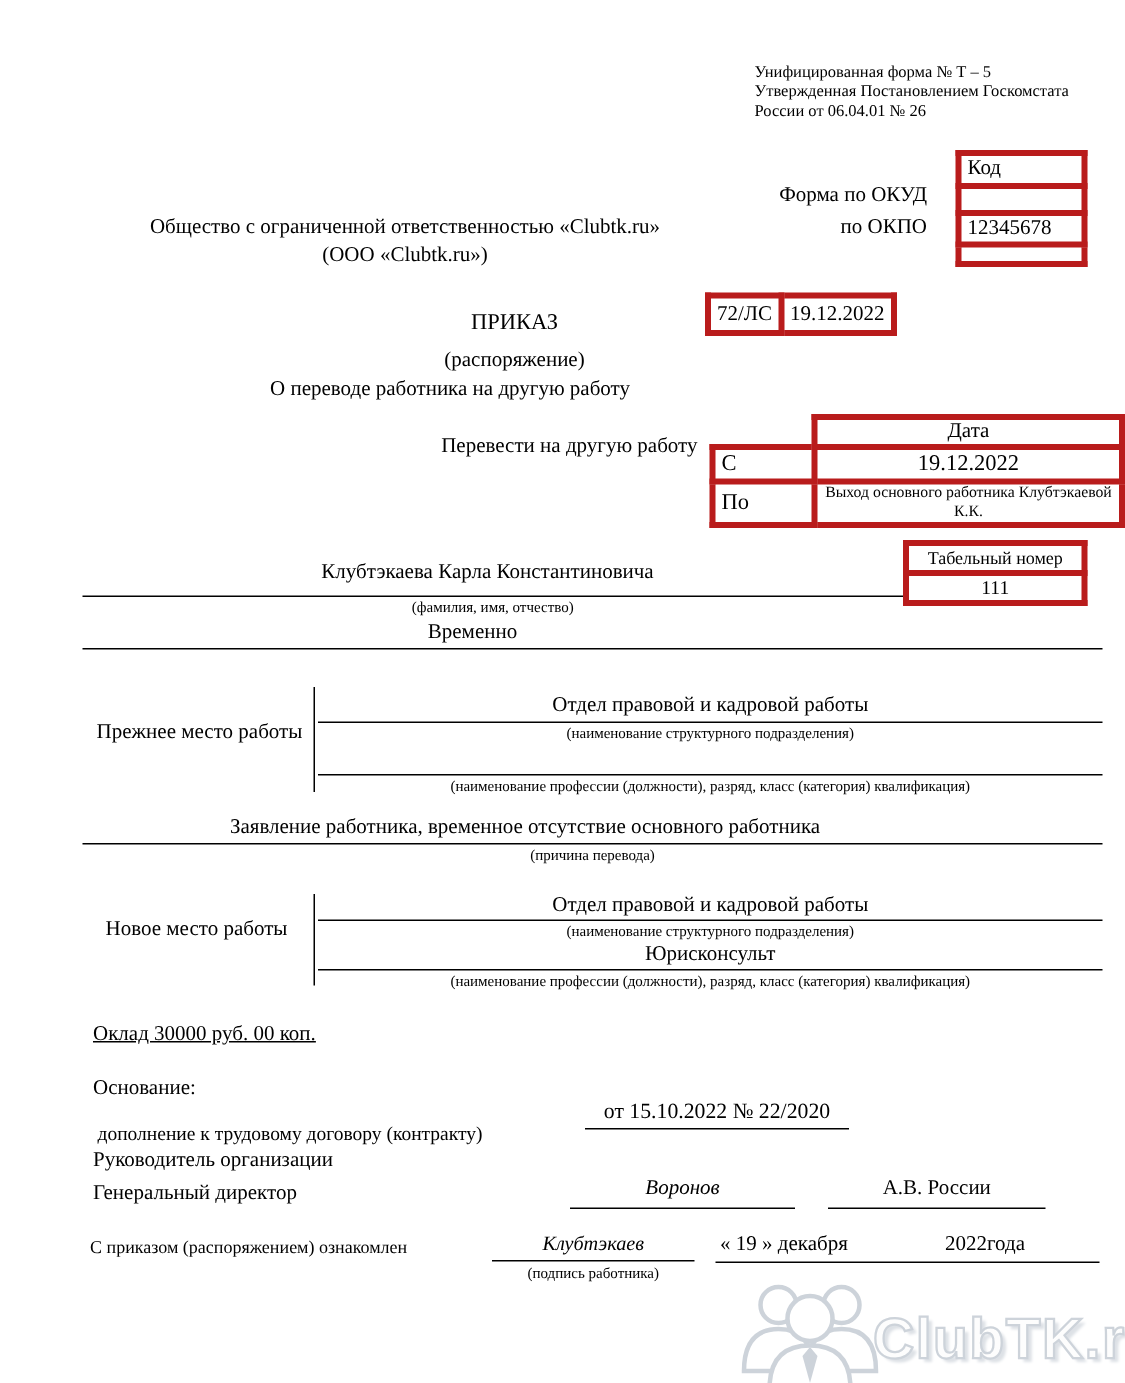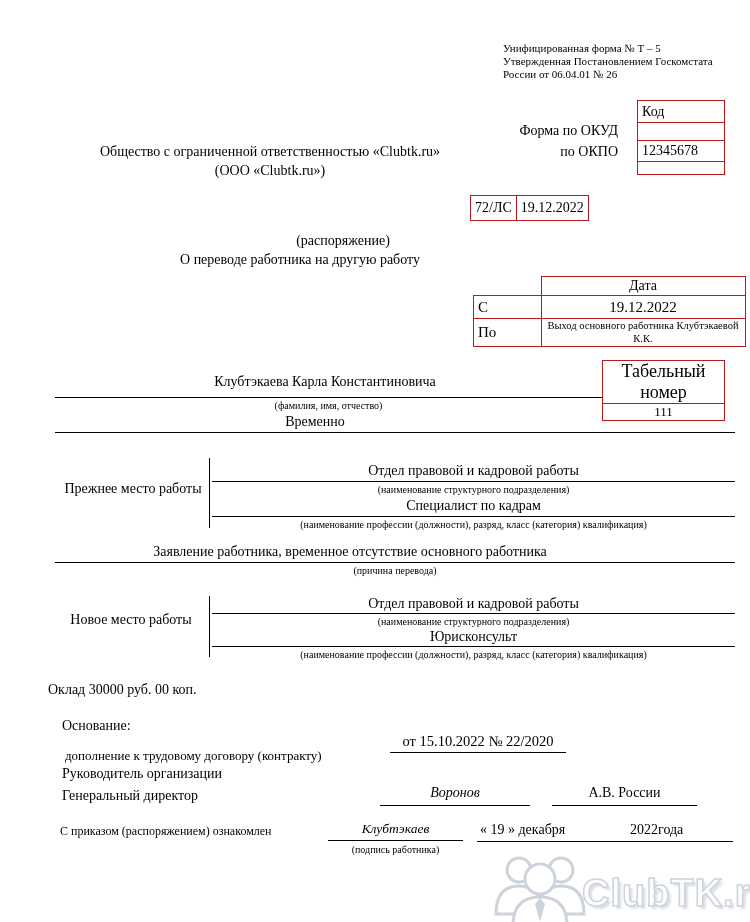--- a/index.html
+++ b/index.html
@@ -7,21 +7,21 @@
         font-family:"Liberation Serif",serif;color:#000;font-size:14px;}
   .t{position:absolute;white-space:nowrap;}
   .ctr{text-align:center;}
   .rt{text-align:right;}
   .wrap{white-space:normal;}
   .hint{font-size:10px;}
   .small{font-size:11px;}
   .uline{position:absolute;border-top:1px solid #000;height:0;}
   .vline{position:absolute;border-left:1px solid #000;width:0;}
   table.frm{position:absolute;border-collapse:collapse;table-layout:fixed;}
-  table.frm td{border:1px solid #b91c1c;padding:0 4px;vertical-align:middle;font-size:14px;}
+  table.frm td{border:4px solid #b91c1c;padding:0 4px;vertical-align:middle;font-size:14px;}
   table.frm td.nb{border:none;}
   .hcell{font-size:12px;text-align:center;}
   .vcell{font-size:16px;text-align:center;}
   .sig{font-style:italic;}
   .wm-text{position:absolute;font-family:"Liberation Sans",sans-serif;font-weight:bold;
            font-size:38px;color:#fdfdfd;-webkit-text-stroke:1.5px #cdd3da;
            text-shadow:3px 3px 2px #dde1e6;letter-spacing:1px;}
 </style>
 </head>
 <body>
@@ -62,81 +62,82 @@
 
   <table class="frm" style="left:470px;top:195px;">
     <tbody>
     <tr style="height:25px;">
       <td class="vcell">72/ЛС</td>
       <td class="vcell">19.12.2022</td>
     </tr>
   </tbody>
     </table>
 
+  <div class="t ctr" style="left:253px;top:207px;width:180px;font-size:15px;">ПРИКАЗ</div>
   <div class="t ctr" style="left:253px;top:233px;width:180px;">(распоряжение)</div>
   <div class="t ctr" style="left:55px;top:252px;width:490px;">О переводе работника на другую работу</div>
 
+  <div class="t rt" style="left:240px;top:290px;width:225px;">Перевести на другую работу</div>
   <table class="frm" style="left:473px;top:276px;">
     <tbody>
         <tr style="height:19px;">
       <td class="nb" style="width:59px;"></td>
       <td class="ctr" style="width:195px;">Дата</td>
     </tr>
     <tr style="height:23px;">
       <td style="font-size:15px;">С</td>
       <td class="ctr" style="font-size:15px;">19.12.2022</td>
     </tr>
     <tr style="height:28px;">
       <td style="font-size:15px;">По</td>
       <td class="ctr wrap" style="font-size:10.5px;line-height:1.2;">Выход основного работника Клубтэкаевой К.К.</td>
     </tr>
   </tbody>
     </table>
 
   <table class="frm" style="left:602px;top:360px;width:123px;">
     <tbody>
         <tr style="height:20px;">
-          <td class="ctr" style="font-size:18px;margin-left:34px;">Табельный номер</td>
+          <td class="ctr" style="font-size:12px;margin-left:34px;">Табельный номер</td>
         </tr>
     <tr style="height:17px;">
           <td class="ctr" style="font-size:13px;">111</td>
         </tr>
   </tbody>
     </table>
 
   <div class="t ctr" style="left:75px;top:374px;width:500px;">Клубтэкаева Карла Константиновича</div>
   <div class="uline" style="left:55px;top:397px;width:547px;"></div>
   <div class="t ctr hint" style="left:55px;top:400px;width:547px;">(фамилия, имя, отчество)</div>
 
   <div class="t ctr" style="left:55px;top:414px;width:520px;">Временно</div>
   <div class="uline" style="left:55px;top:432px;width:680px;"></div>
 
   <div class="t ctr wrap" style="left:58px;top:480px;width:150px;line-height:18px;">Прежнее место работы</div>
   <div class="vline" style="left:209px;top:458px;height:70px;"></div>
   <div class="t ctr" style="left:212px;top:463px;width:523px;">Отдел правовой и кадровой работы</div>
   <div class="uline" style="left:212px;top:481px;width:523px;"></div>
   <div class="t ctr hint" style="left:212px;top:484px;width:523px;">(наименование структурного подразделения)</div>
-  <div class="t ctr" style="left:212px;top:498px;width:523px;">Специалист по кадрам</div>
   <div class="uline" style="left:212px;top:516px;width:523px;"></div>
   <div class="t ctr hint" style="left:212px;top:519px;width:523px;">(наименование профессии (должности), разряд, класс (категория) квалификация)</div>
 
   <div class="t ctr" style="left:30px;top:544px;width:640px;">Заявление работника, временное отсутствие основного работника</div>
   <div class="uline" style="left:55px;top:562px;width:680px;"></div>
   <div class="t ctr hint" style="left:55px;top:565px;width:680px;">(причина перевода)</div>
 
   <div class="t ctr" style="left:55px;top:612px;width:152px;">Новое место работы</div>
   <div class="vline" style="left:209px;top:596px;height:61px;"></div>
   <div class="t ctr" style="left:212px;top:596px;width:523px;">Отдел правовой и кадровой работы</div>
   <div class="uline" style="left:212px;top:613px;width:523px;"></div>
   <div class="t ctr hint" style="left:212px;top:616px;width:523px;">(наименование структурного подразделения)</div>
   <div class="t ctr" style="left:212px;top:629px;width:523px;">Юрисконсульт</div>
   <div class="uline" style="left:212px;top:646px;width:523px;"></div>
   <div class="t ctr hint" style="left:212px;top:649px;width:523px;">(наименование профессии (должности), разряд, класс (категория) квалификация)</div>
 
-  <div class="t" style="left:48px;top:682px;">Оклад 30000 руб. 00 коп.</div>
+  <div class="t" style="left:62px;top:682px;text-decoration:underline;">Оклад 30000 руб. 00 коп.</div>
 
   <div class="t" style="left:62px;top:718px;">Основание:</div>
   <div class="t" style="left:65px;top:736px;font-size:13px;margin-top:12px;">дополнение к трудовому договору (контракту)</div>
   <div class="t ctr" style="left:390px;top:733px;width:176px;border-bottom:1px solid #000;padding-bottom:2px;font-size:14.5px;">от 15.10.2022 № 22/2020</div>
 
   <div class="t" style="left:62px;top:766px;">Руководитель организации</div>
   <div class="t" style="left:62px;top:788px;">Генеральный директор</div>
   <div class="t ctr sig" style="left:380px;top:785px;width:150px;">Воронов</div>
   <div class="uline" style="left:380px;top:805px;width:150px;"></div>
   <div class="t ctr" style="left:552px;top:785px;width:145px;">А.В. России</div>

